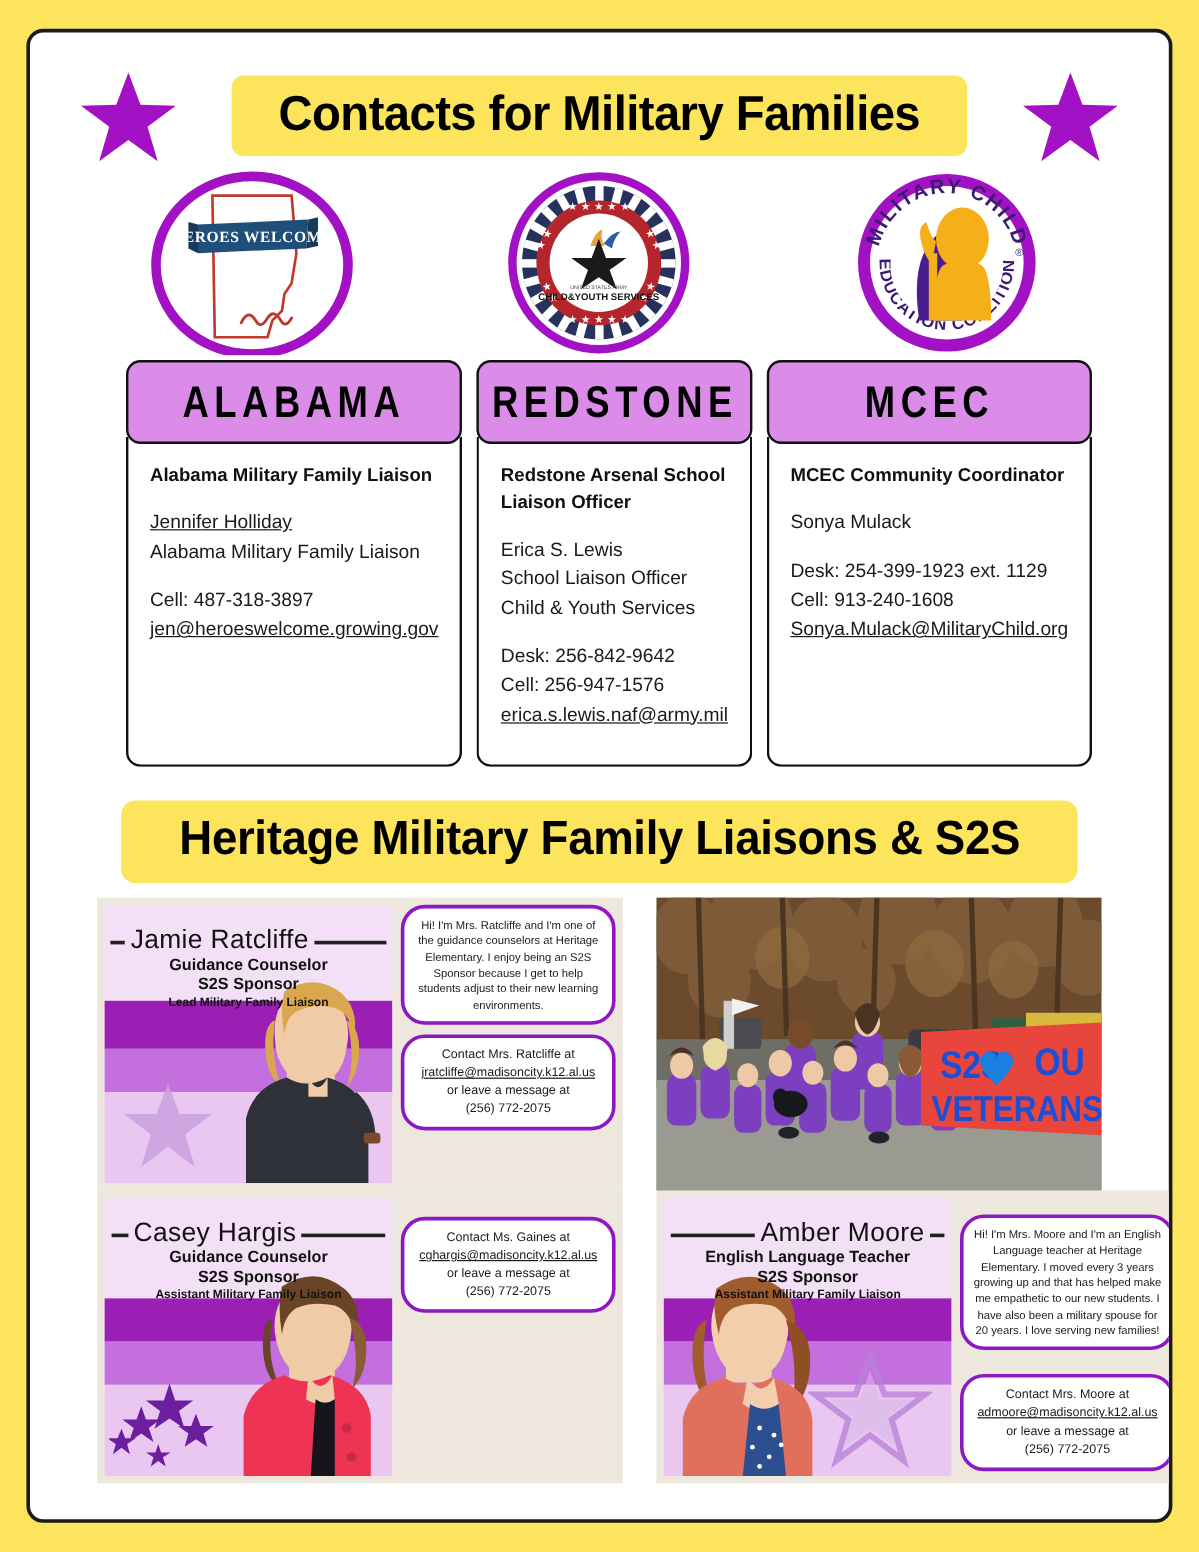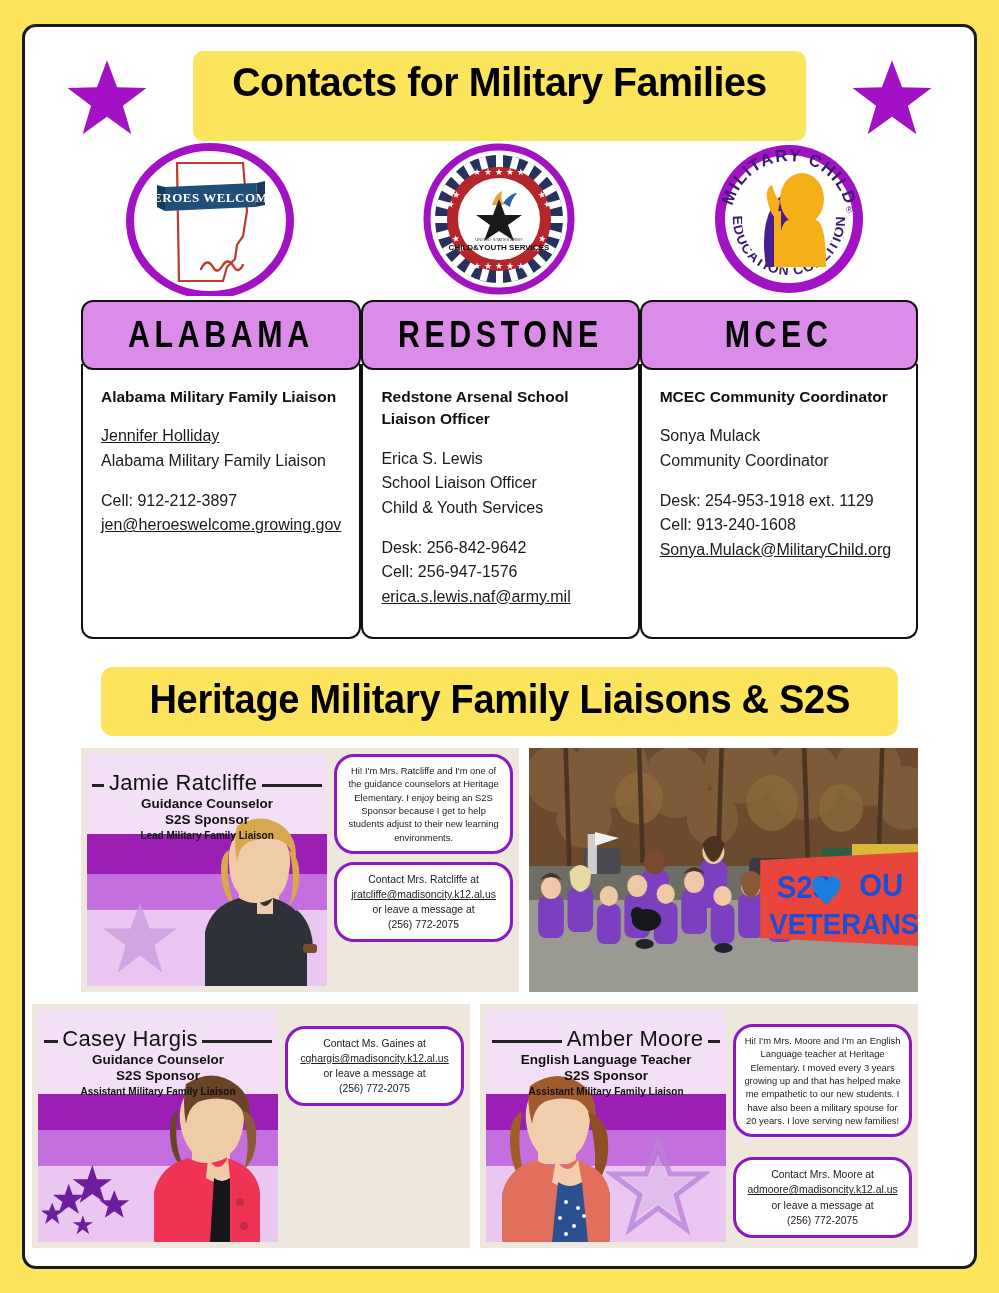--- a/index.html
+++ b/index.html
@@ -23,20 +23,21 @@
     border-radius: 14px;
     overflow: hidden;
   }
 
   
   .title-row {
     position: relative;
     height: 90px;
     margin: 24px 0 4px 0;
     display: flex;
+    align-items: center;
     justify-content: center;
   }
   .star-left { position: absolute; left: 40px; top: 6px; }
   .star-right { position: absolute; right: 40px; top: 6px; }
   .title-pill {
     background: #FCE45C;
     border-radius: 10px;
     padding: 8px 28px 12px 28px;
     max-width: 620px;
   }
@@ -59,22 +60,23 @@
     height: 155px;
     margin-top: -4px;
   }
   .logo-wrap { width: 190px; height: 155px; position: relative; }
   .logo-wrap svg { display: block; width: 100%; height: 100%; }
 
   
   .cards {
     display: flex;
     justify-content: space-between;
-    padding: 0 56px;
+    padding: 0 80px;
     margin-top: 4px;
+    gap: 12px;
   }
   .card {
     width: 283px;
     position: relative;
   }
   .card-head {
     background: #DB8CE8;
     border: 2.5px solid #111;
     border-radius: 12px;
     height: 70px;
@@ -136,23 +138,21 @@
     color: #000;
     white-space: nowrap;
     transform: scaleX(0.95);
     letter-spacing: -0.3px;
   }
 
   
   .staff-area { padding: 12px 56px 0 56px; }
   .staff-row {
     display: flex;
-    gap: 10px;
-    margin-bottom: 12px;
-    justify-content: flex-end;
+    gap: 28px;
   }
   .staff-block {
     display: flex;
     background: #EDE7DE;
     padding: 6px;
     width: 438px;
   }
   .portrait-card {
     width: 243px;
     height: 232px;
@@ -348,21 +348,21 @@
 
     <div class="card">
       <div class="card-head">
         <span>ALABAMA</span>
       </div>
       <div class="card-body">
         <div class="role">Alabama Military Family Liaison</div>
         <div class="line u">Jennifer Holliday</div>
         <div class="line">Alabama Military Family Liaison</div>
         <div class="spacer"></div>
-        <div class="line">Cell: 912-212-3897</div>
+        <div class="line">Cell: 487-318-3897</div>
         <div class="line u">jen@heroeswelcome.growing.gov</div>
       </div>
     </div>
 
     <div class="card">
       <div class="card-head">
         <span>REDSTONE</span>
       </div>
       <div class="card-body">
         <div class="role">Redstone Arsenal School Liaison Officer</div>
@@ -376,23 +376,22 @@
       </div>
     </div>
 
     <div class="card">
       <div class="card-head">
         <span>MCEC</span>
       </div>
       <div class="card-body">
         <div class="role">MCEC Community Coordinator</div>
         <div class="line">Sonya Mulack</div>
-        <div class="line">Community Coordinator</div>
         <div class="spacer"></div>
-        <div class="line">Desk: 254-953-1918 ext. 1129</div>
+        <div class="line">Desk: 254-399-1923 ext. 1129</div>
         <div class="line">Cell: 913-240-1608</div>
         <div class="line u">Sonya.Mulack@MilitaryChild.org</div>
       </div>
     </div>
 
   </div>
 
   <div class="section2">
     <div class="section2-pill">
       <h2>Heritage Military Family Liaisons &amp; S2S</h2>

